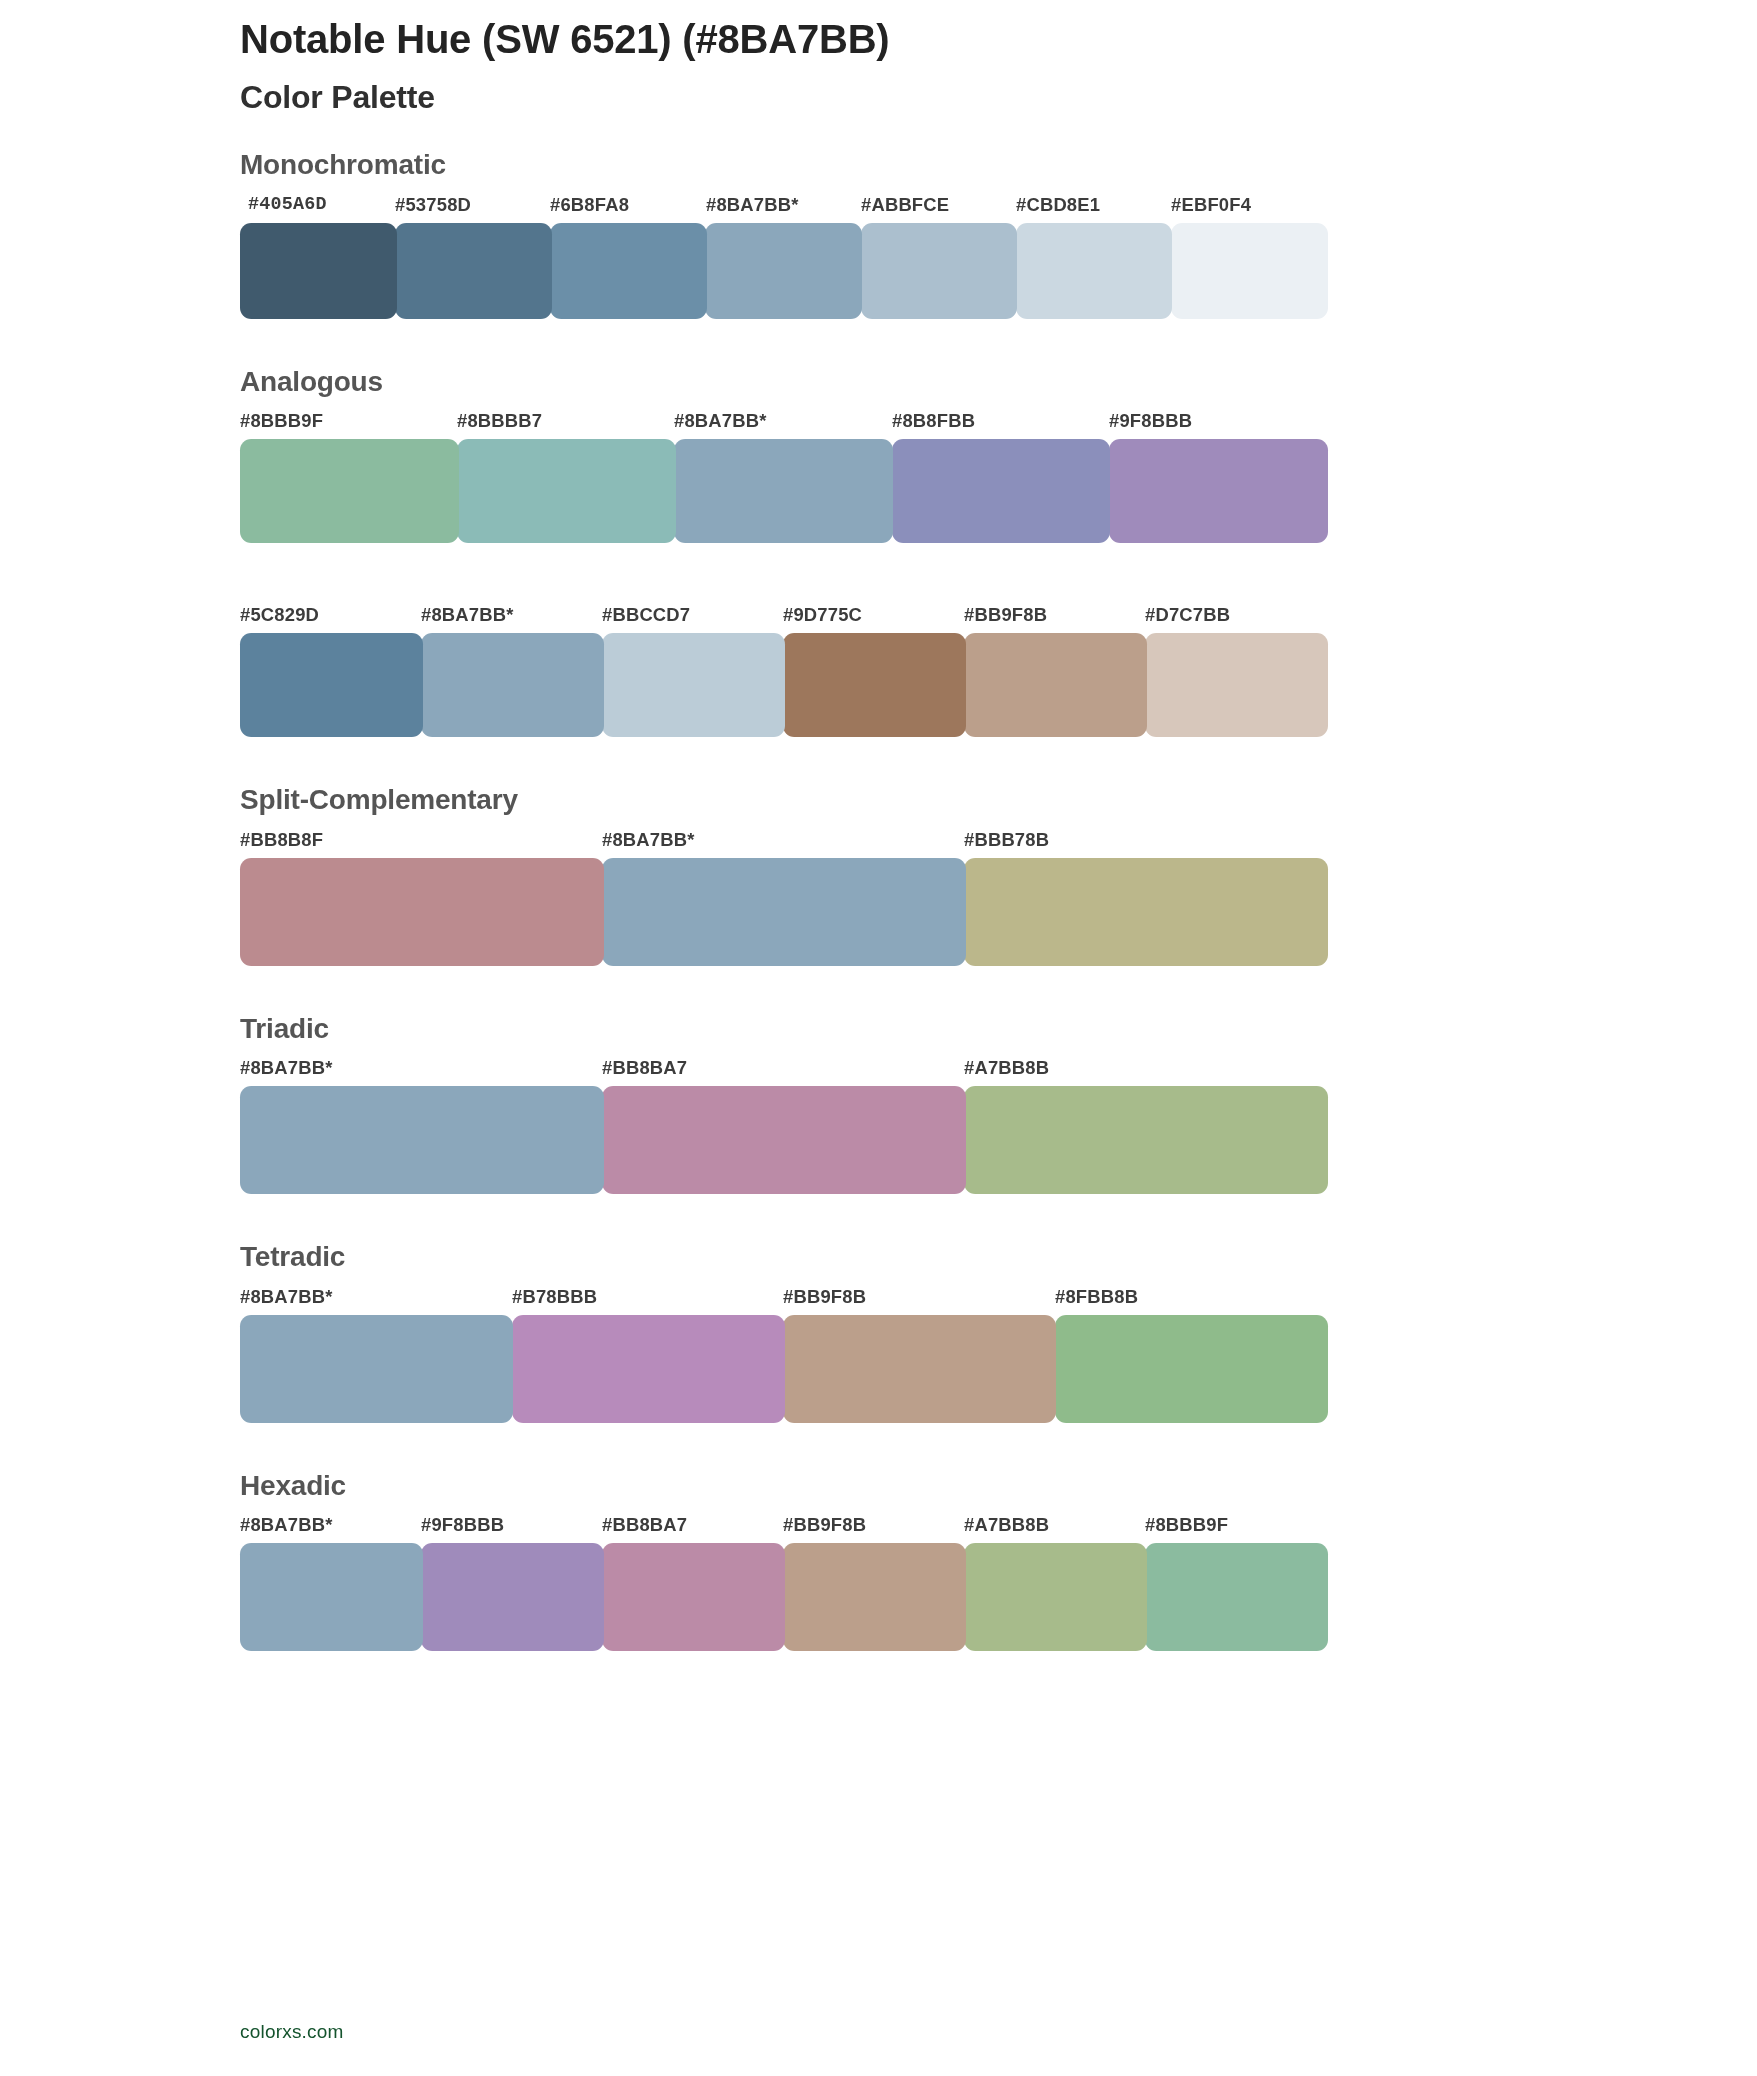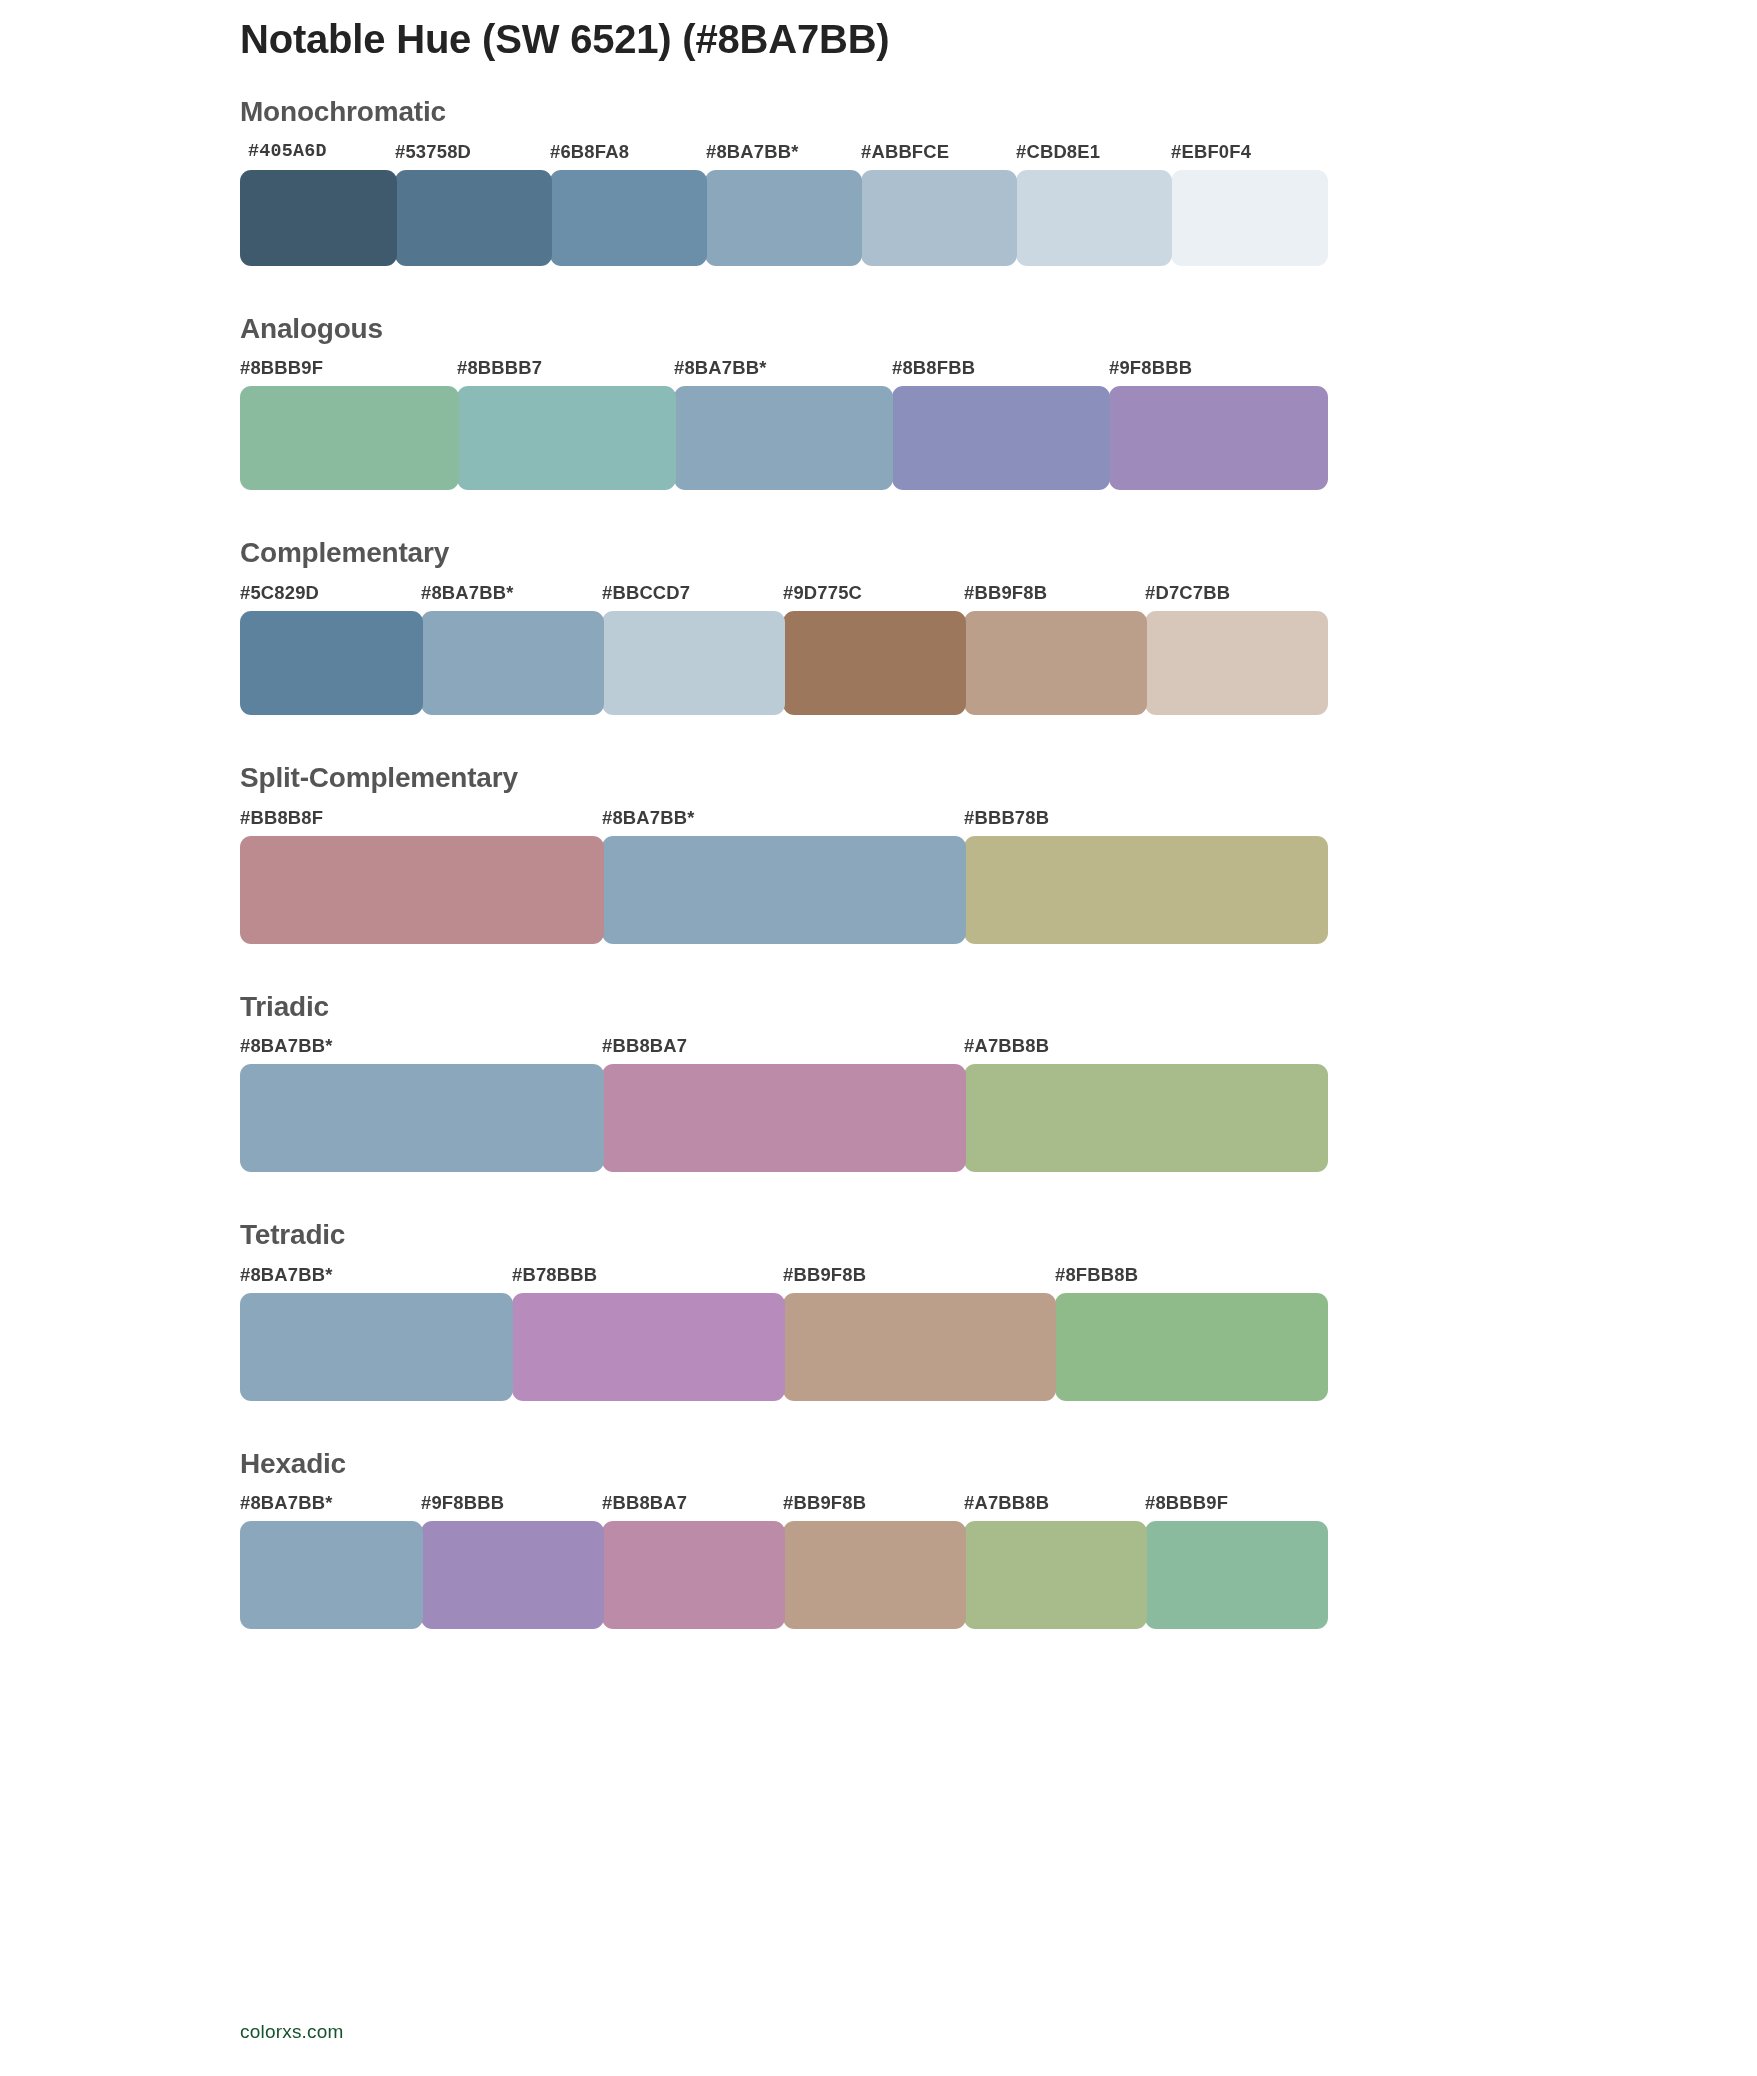--- a/index.html
+++ b/index.html
@@ -120,20 +120,21 @@
 
   .sec-gap { height: 48px; }
 </style>
 </head>
 <body>
 
 <div class="page">
 
   <div class="header">
     <h1 class="title">Notable Hue (SW 6521) (#8BA7BB)</h1>
+    <h2 class="subtitle">Color Palette</h2>
   </div>
 
   <div class="sections" id="sections-root">
       <div class="section h-mono">
         <div class="section-heading">Monochromatic</div>
         <div class="swatch-labels">
           <span class="swatch-label" style="left: 8px; font-family: Liberation Mono, monospace;">#405A6D</span>
           <span class="swatch-label" style="left: 155px;">#53758D</span>
           <span class="swatch-label" style="left: 310px;">#6B8FA8</span>
           <span class="swatch-label" style="left: 466px;">#8BA7BB*</span>
@@ -164,21 +165,20 @@
         <div class="swatch-row">
           <div class="swatch" title="#8BBB9F" style="background: rgb(139, 187, 159); z-index: 5;"></div>
           <div class="swatch" title="#8BBBB7" style="background: rgb(139, 187, 183); z-index: 4;"></div>
           <div class="swatch" title="#8BA7BB*" style="background: rgb(139, 167, 187); z-index: 3;"></div>
           <div class="swatch" title="#8B8FBB" style="background: rgb(139, 143, 187); z-index: 2;"></div>
           <div class="swatch" title="#9F8BBB" style="background: rgb(159, 139, 187); z-index: 1;"></div>
         </div>
       </div>
       <div class="sec-gap"></div>
       <div class="section h-comp">
-        <div class="section-heading">Complementary</div>
         <div class="swatch-labels">
           <span class="swatch-label" style="left: 0px;">#5C829D</span>
           <span class="swatch-label" style="left: 181px;">#8BA7BB*</span>
           <span class="swatch-label" style="left: 362px;">#BBCCD7</span>
           <span class="swatch-label" style="left: 543px;">#9D775C</span>
           <span class="swatch-label" style="left: 724px;">#BB9F8B</span>
           <span class="swatch-label" style="left: 905px;">#D7C7BB</span>
         </div>
         <div class="swatch-row">
           <div class="swatch" title="#5C829D" style="background: rgb(92, 130, 157); z-index: 6;"></div>

